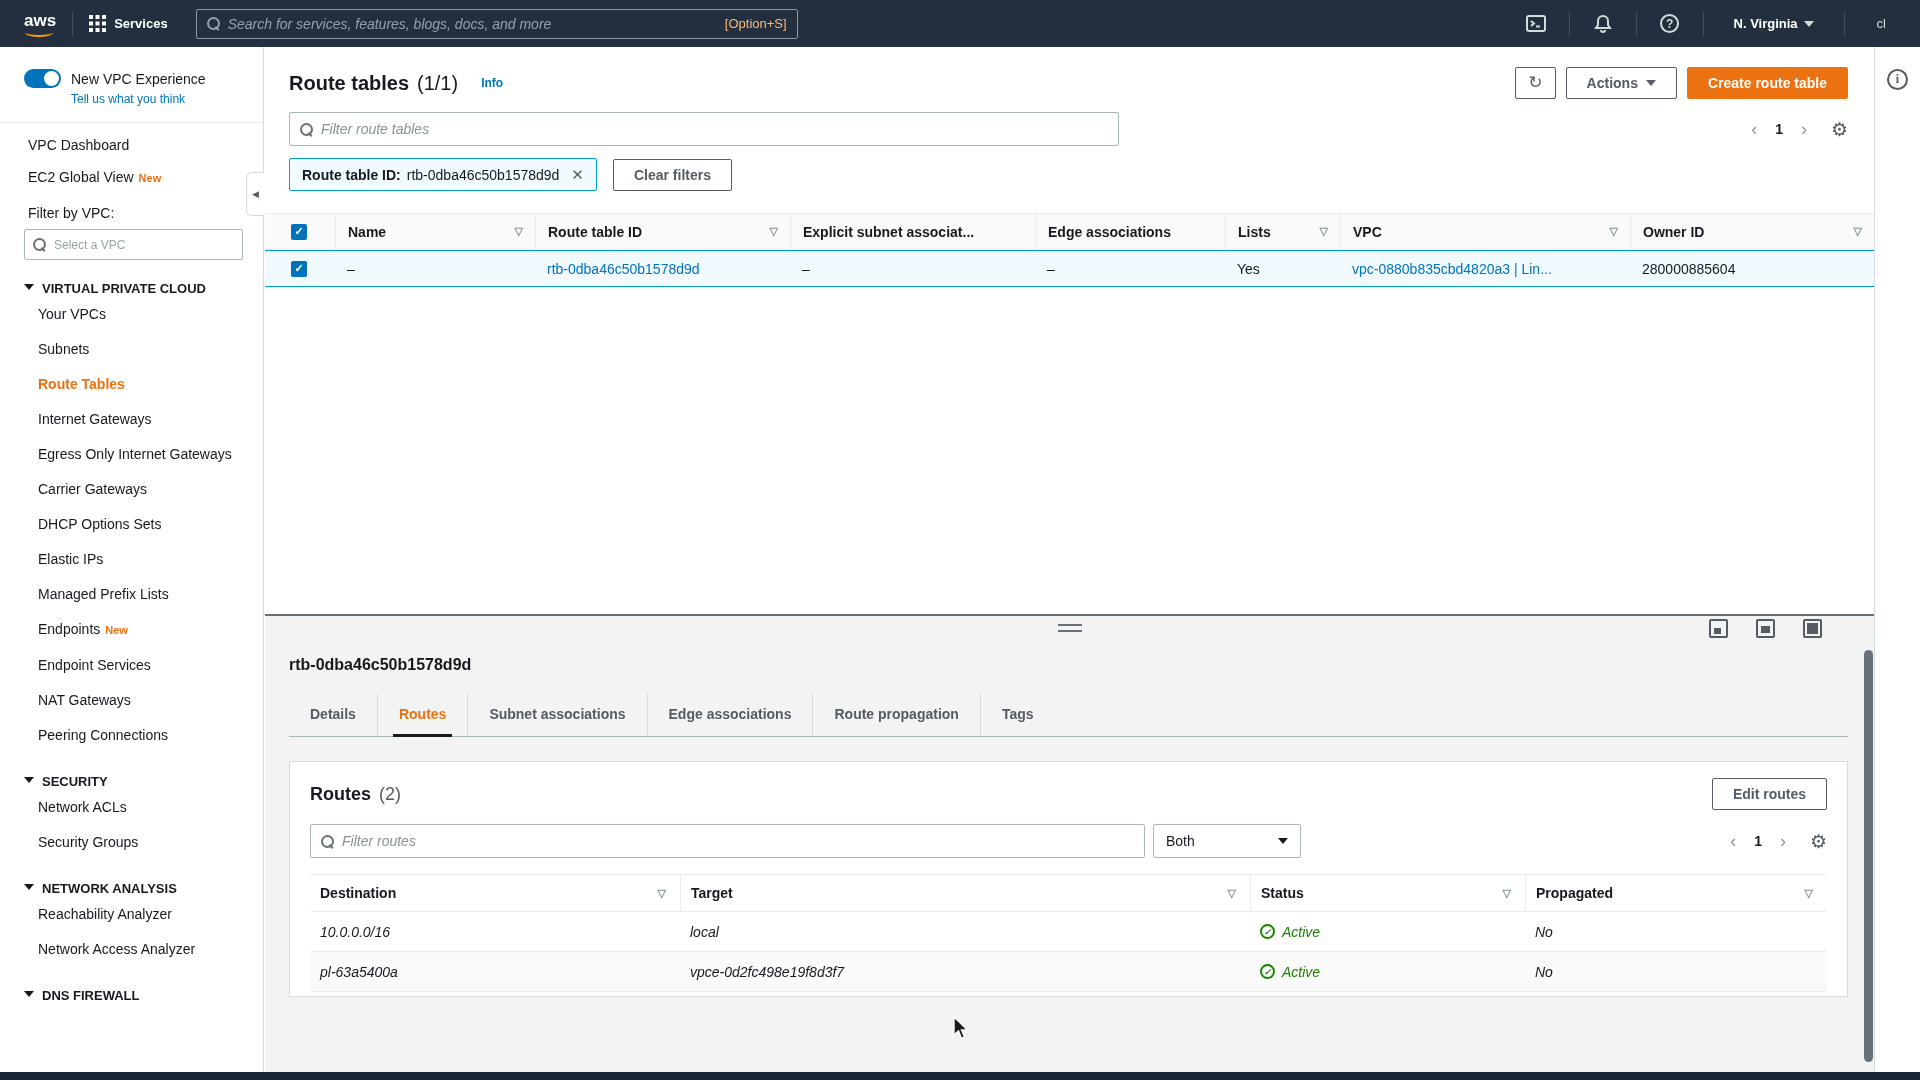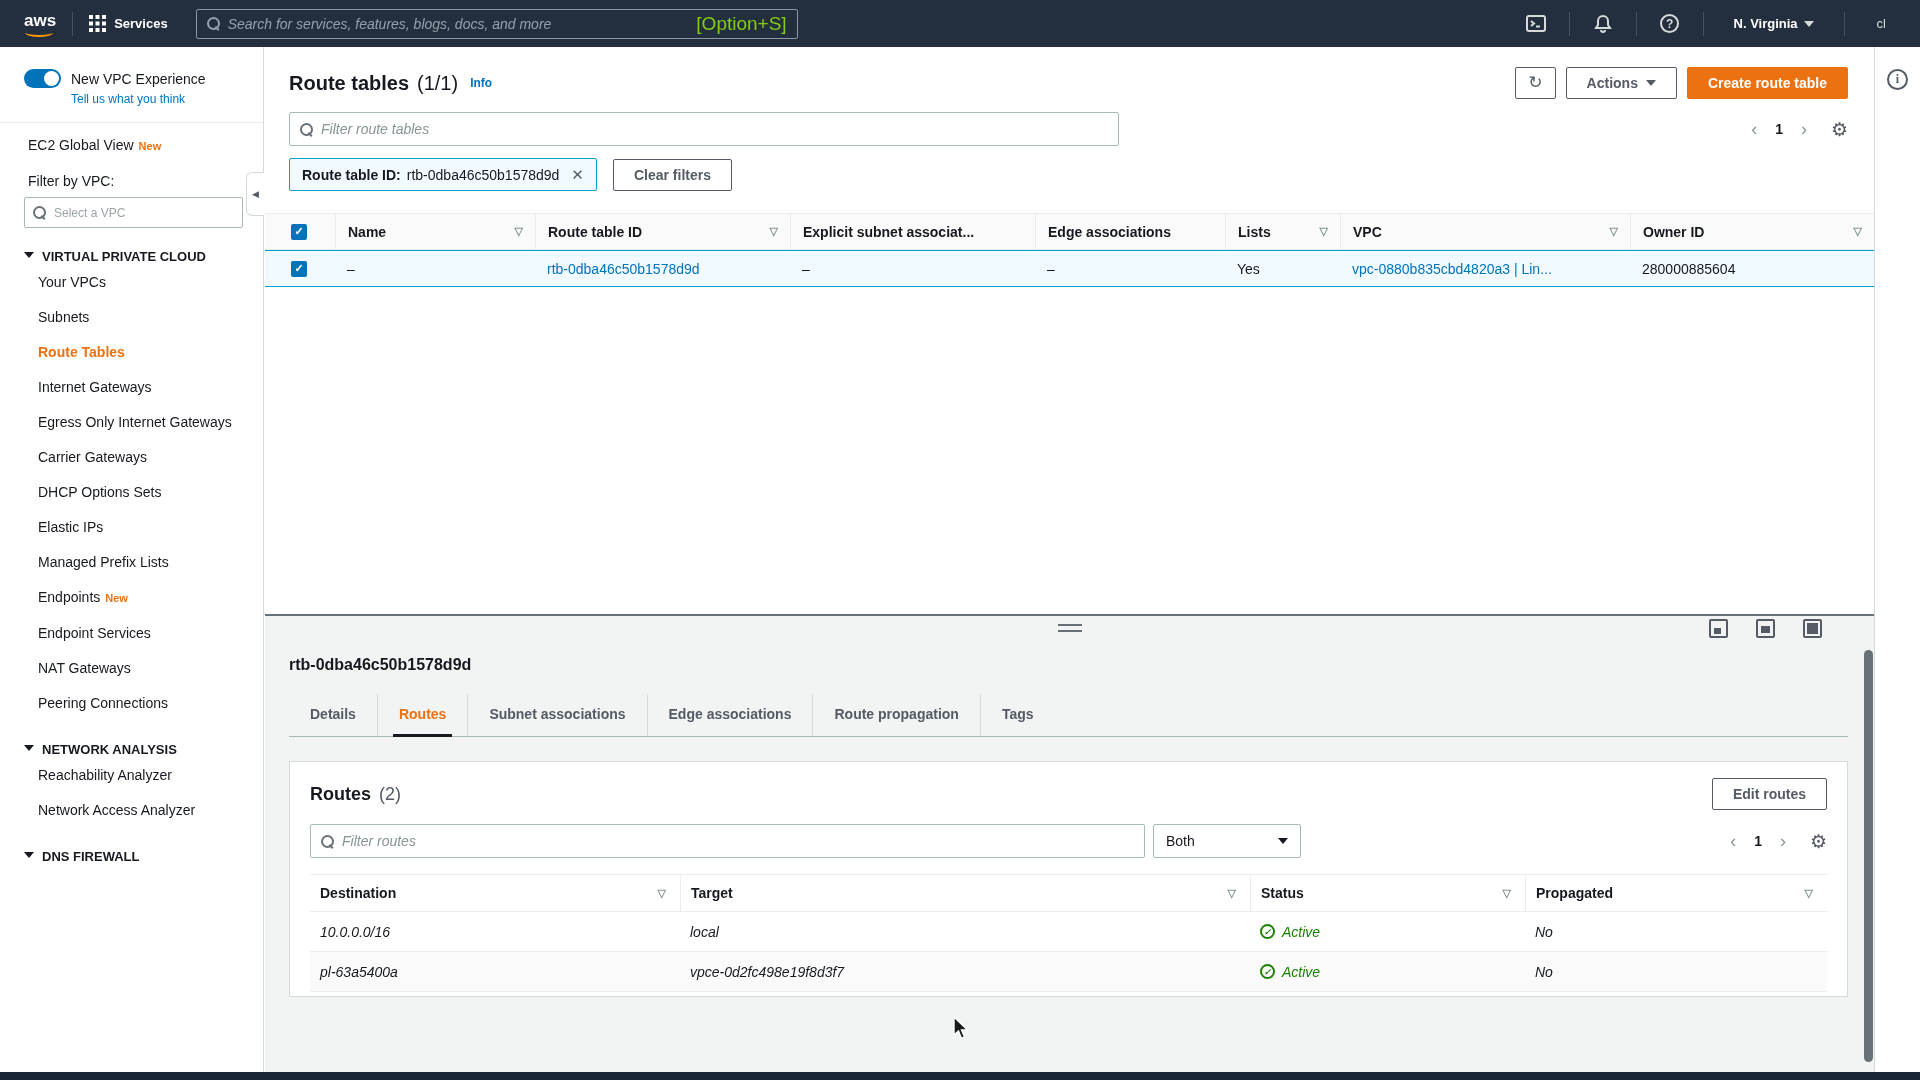--- a/index.html
+++ b/index.html
@@ -8,21 +8,21 @@
 
   
   .topnav { position:absolute; top:0; left:0; right:0; height:47px; background:#232f3e; display:flex; align-items:center; z-index:30; }
   .aws-logo { margin-left:24px; color:#fff; font-weight:bold; font-size:17px; position:relative; padding-bottom:6px; }
   .aws-logo::after { content:""; position:absolute; left:1px; right:3px; bottom:0; height:7px; border-bottom:2px solid #ff9900; border-radius:50%; }
   .nav-divider { width:1px; height:24px; background:#45505f; margin:0 16px; }
   .services-btn { display:flex; align-items:center; gap:8px; color:#fff; font-size:13px; font-weight:bold; cursor:pointer; }
   .nav-search { position:relative; margin-left:28px; width:602px; height:30px; border:1px solid #8b97a5; border-radius:2px; background:#232f3e; display:flex; align-items:center; padding:0 10px; }
   .nav-search input { flex:1; background:transparent; border:none; outline:none; color:#d5dbdb; font-size:14px; margin-left:8px; font-family:"Liberation Sans",sans-serif; }
   .nav-search input::placeholder { color:#95a0ab; font-style:italic; }
-  .nav-shortcut { color:#84cc16; font-size:19px; }
+  .nav-shortcut { color:#fdba74; font-size:13px; }
   .nav-right { margin-left:auto; display:flex; align-items:center; margin-right:18px; }
   .nav-icon { color:#d5dbdb; display:flex; align-items:center; justify-content:center; width:34px; cursor:pointer; }
   .help-circle { width:19px; height:19px; border:2px solid #d5dbdb; border-radius:50%; font-size:12px; font-weight:bold; display:flex; align-items:center; justify-content:center; }
   .region { color:#fff; font-size:13px; font-weight:bold; display:flex; align-items:center; gap:6px; padding:0 14px; cursor:pointer; }
   .caret-down-w { display:inline-block; width:0; height:0; border-left:5px solid transparent; border-right:5px solid transparent; border-top:6px solid #d5dbdb; }
   .account { color:#d5dbdb; font-size:13px; padding:0 16px; cursor:pointer; }
 
   
   .sidebar { position:absolute; top:47px; bottom:8px; left:0; width:264px; background:#fff; border-right:1px solid #d5dbdb; overflow:hidden; z-index:10; }
   .experience { margin:22px 0 0 24px; display:flex; align-items:center; gap:10px; }
@@ -44,21 +44,21 @@
   .side-item.active { color:#ec7211; font-weight:bold; }
   .new-badge { color:#ec7211; font-size:11px; font-weight:bold; margin-left:5px; }
   .collapse-tab { position:absolute; left:246px; top:172px; width:18px; height:44px; background:#fff; border:1px solid #d5dbdb; border-right:none; border-radius:6px 0 0 6px; z-index:12; display:flex; align-items:center; justify-content:center; color:#545b64; font-size:9px; cursor:pointer; }
 
   
   .main { position:absolute; left:265px; top:47px; right:46px; bottom:8px; display:flex; flex-direction:column; background:#fff; }
   .list-section { height:567px; padding:20px 26px 0 24px; position:relative; }
   .title-row { display:flex; align-items:center; }
   .page-title { font-size:20px; font-weight:bold; color:#16191f; }
   .page-count { font-size:20px; color:#16191f; font-weight:normal; margin-left:8px; }
-  .info-link { font-size:12px; font-weight:bold; color:#0073bb; margin-left:12px; cursor:pointer; }
+  .info-link { font-size:12px; font-weight:bold; color:#0073bb; margin-left:23px; cursor:pointer; }
   .title-actions { margin-left:auto; display:flex; gap:10px; }
   .btn { border:1px solid #545b64; background:#fff; border-radius:2px; font-size:14px; font-weight:bold; color:#545b64; padding:7px 20px; cursor:pointer; font-family:"Liberation Sans",sans-serif; display:flex; align-items:center; gap:8px; }
   .btn-icon { padding:7px 12px; font-size:16px; line-height:16px; }
   .btn-primary { background:#ec7211; border-color:#ec7211; color:#fff; }
   .caret-down-g { display:inline-block; width:0; height:0; border-left:5px solid transparent; border-right:5px solid transparent; border-top:6px solid #545b64; }
   .filter-row { display:flex; align-items:center; margin-top:13px;justify-content:space-between; }
   .search-box { width:830px; height:34px; border:1px solid #aab7b8; border-radius:2px; display:flex; align-items:center; padding:0 10px; background:#fff; }
   .search-box input { flex:1; border:none; outline:none; font-size:14px; margin-left:8px; color:#16191f; font-family:"Liberation Sans",sans-serif; }
   .search-box input::placeholder { color:#879596; font-style:italic; }
   .pagination { margin-left:auto; display:flex; align-items:center; gap:18px; color:#879596; font-size:18px; }
@@ -194,20 +194,23 @@
 </div>
 
 <div class="sidebar">
   <div class="experience">
     <span class="toggle"></span>
     <span class="experience-label">New VPC Experience</span>
   </div>
   <div class="experience-link">Tell us what you think</div>
   <div class="side-divider"></div>
   <div class="side-link">
+    <span>VPC Dashboard</span>
+  </div>
+  <div class="side-link">
     <span>EC2 Global View</span><span class="new-badge">New</span>
   </div>
   <div class="filter-vpc-label">Filter by VPC:</div>
   <div class="vpc-select">
     <span class="mag"></span>
     <input type="text" placeholder="Select a VPC" style="">
   </div>
 
   <div class="side-section">
     <div class="side-sec-head">
@@ -222,20 +225,28 @@
     <div class="side-item"><span>Carrier Gateways</span></div>
     <div class="side-item"><span>DHCP Options Sets</span></div>
     <div class="side-item"><span>Elastic IPs</span></div>
     <div class="side-item"><span>Managed Prefix Lists</span></div>
     <div class="side-item"><span>Endpoints</span><span class="new-badge">New</span></div>
     <div class="side-item"><span>Endpoint Services</span></div>
     <div class="side-item"><span>NAT Gateways</span></div>
     <div class="side-item"><span>Peering Connections</span></div>
   </div>
 
+  <div class="side-section">
+    <div class="side-sec-head">
+      <span class="caret-down-b"></span>
+      <span class="side-sec-title">SECURITY</span>
+    </div>
+    <div class="side-item"><span>Network ACLs</span></div>
+    <div class="side-item"><span>Security Groups</span></div>
+  </div>
 
   <div class="side-section">
     <div class="side-sec-head">
       <span class="caret-down-b"></span>
       <span class="side-sec-title">NETWORK ANALYSIS</span>
     </div>
     <div class="side-item"><span>Reachability Analyzer</span></div>
     <div class="side-item"><span>Network Access Analyzer</span></div>
   </div>
 

